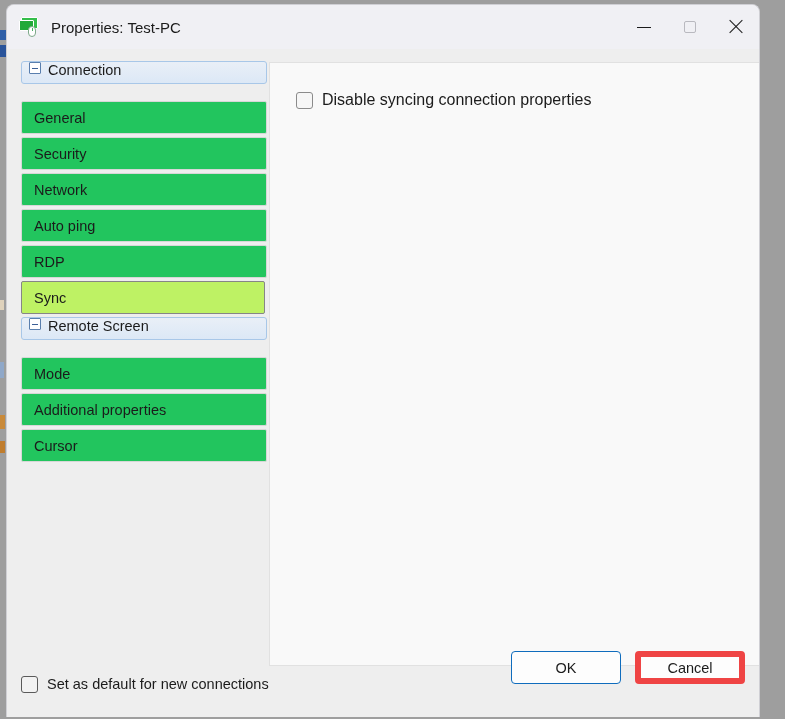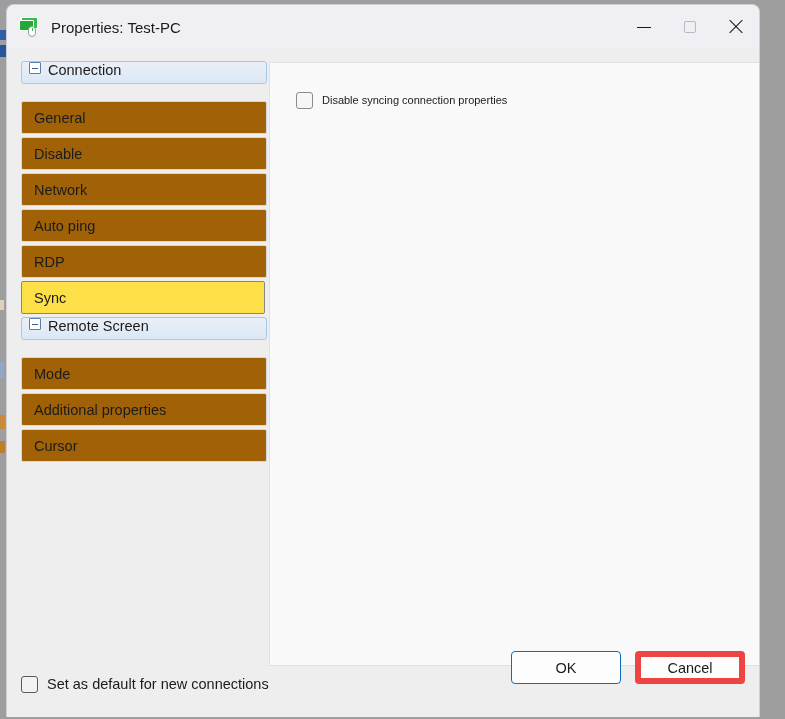--- a/index.html
+++ b/index.html
@@ -173,34 +173,34 @@
 
   .tree-group-label {
     font-size: 14.5px;
     color: #1b1b1b;
     white-space: nowrap;
   }
 
   .tree-item {
     height: 33px;
     margin-bottom: 3px;
-    background: #a16207;
+    background: #22c55e;
     border: 1px solid #d7d7d7;
     border-radius: 2px;
     display: flex;
     align-items: center;
     padding-left: 12px;
     font-size: 14.5px;
     color: #1b1b1b;
     cursor: default;
     white-space: nowrap;
   }
 
   .tree-item.selected {
-    background: #fde047;
+    background: #bef264;
     border: 1px solid #868686;
     width: 244px;
   }
 
   
   .content-pane {
     position: absolute;
     left: 262px; top: 13px;
     width: 498px; height: 604px;
     background: #f9f9f9;
@@ -220,21 +220,21 @@
     flex: 0 0 auto;
     background: #f6f6f6;
     border: 1.3px solid #8b8b8b;
     border-radius: 3px;
     margin-top: 1px;
     cursor: default;
   }
   .checkbox.dark { border-color: #5a5a5a; background: #f2f2f2; }
 
   .check-label {
-    font-size: 11px;
+    font-size: 16px;
     color: #1b1b1b;
     line-height: 18px;
     white-space: nowrap;
   }
 
   
   .footer {
     position: absolute;
     left: 0; right: 0; bottom: 0;
     height: 66px;
@@ -317,21 +317,21 @@
     <div class="sidebar">
 
       <div class="tree-group">
         <span class="expander"></span>
         <span class="tree-group-label">Connection</span>
       </div>
       <div class="tree-item">
         <span>General</span>
       </div>
       <div class="tree-item">
-        <span>Disable</span>
+        <span>Security</span>
       </div>
       <div class="tree-item">
         <span>Network</span>
       </div>
       <div class="tree-item">
         <span>Auto ping</span>
       </div>
       <div class="tree-item">
         <span>RDP</span>
       </div>

